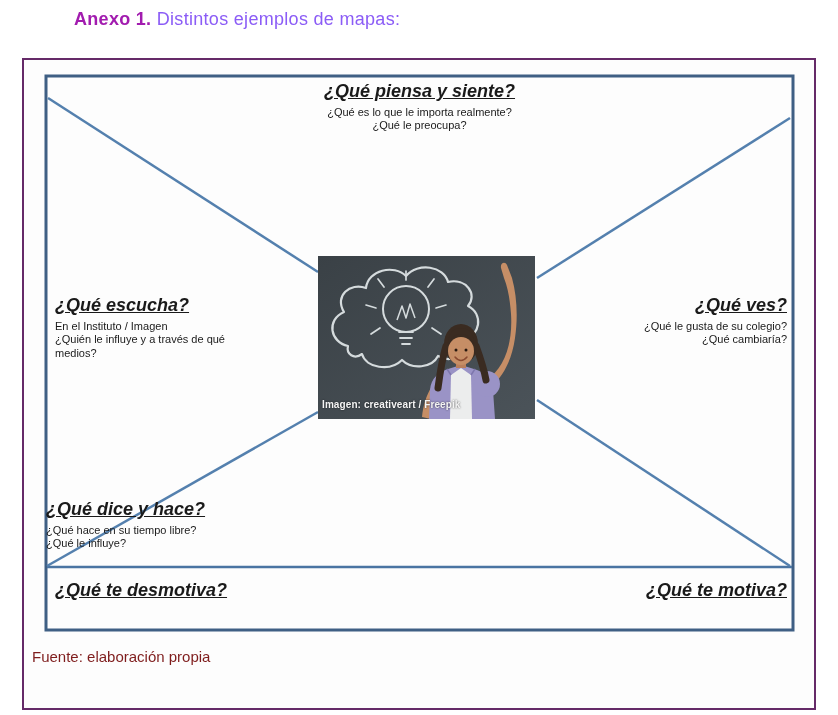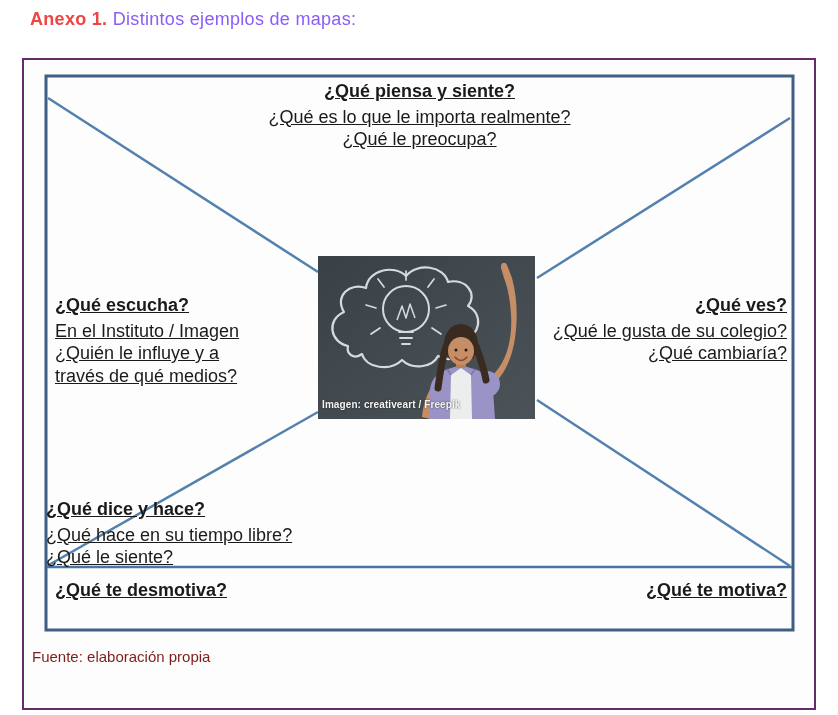--- a/index.html
+++ b/index.html
@@ -1,30 +1,30 @@
 <!DOCTYPE html>
 <html><head>
 <meta charset="utf-8">
 <style>
   html,body{margin:0;padding:0;}
   body{
     width:838px;height:715px;position:relative;background:#ffffff;
     font-family:"Liberation Sans", sans-serif;color:#1a1a1a;overflow:hidden;
   }
   .doc-title{position:absolute;left:30px;top:9px;font-size:18px;letter-spacing:.3px;white-space:nowrap;}
-  .doc-title .t-bold{font-weight:bold;color:#ef4444;}
+  .doc-title .t-bold{font-weight:bold;color:#a21caf;margin-left:44px;}
   .doc-title .t-rest{color:#8b5cf6;}
   .figure-box{
     position:absolute;left:22px;top:58px;width:794px;height:652px;
     border:2px solid #652a68;background:#fdfdfd;box-sizing:border-box;
   }
   .lines{position:absolute;left:0;top:0;width:790px;height:648px;}
   .blk{position:absolute;line-height:1.25;}
-  .blk .h{font-size:18px;font-weight:bold;text-decoration:underline;margin-bottom:3px;}
-  .blk .p{font-size:18px;text-decoration:underline;}
+  .blk .h{font-size:18px;font-weight:bold;text-decoration:underline;margin-bottom:3px;font-style:italic;}
+  .blk .p{font-size:11px;}
   .top-blk{left:22px;width:747px;top:20px;text-align:center;}
   .left-blk{left:31px;top:234px;width:212px;text-align:left;}
   .right-blk{right:27px;top:234px;width:240px;text-align:right;}
   .bottom-blk{left:22px;width:747px;top:438px;text-align:left;}
   .pain-blk{left:31px;top:519px;text-align:left;}
   .gain-blk{right:27px;top:519px;text-align:right;}
   .fuente{position:absolute;left:8px;top:588px;font-size:15px;color:#7f1d1d;}
   .photo{position:absolute;left:294px;top:196px;width:217px;height:163px;}
   .photo svg{display:block;width:217px;height:163px;}
   .caption{
@@ -65,21 +65,21 @@
 
   <div class="blk right-blk">
     <div class="h">¿Qué ves?</div>
     <div class="p">¿Qué le gusta de su colegio?</div>
     <div class="p">¿Qué cambiaría?</div>
   </div>
 
   <div class="blk bottom-blk">
     <div class="h">¿Qué dice y hace?</div>
     <div class="p">¿Qué hace en su tiempo libre?</div>
-    <div class="p">¿Qué le siente?</div>
+    <div class="p">¿Qué le influye?</div>
   </div>
 
   <div class="blk pain-blk">
     <div class="h">¿Qué te desmotiva?</div>
   </div>
 
   <div class="blk gain-blk">
     <div class="h">¿Qué te motiva?</div>
   </div>
 

